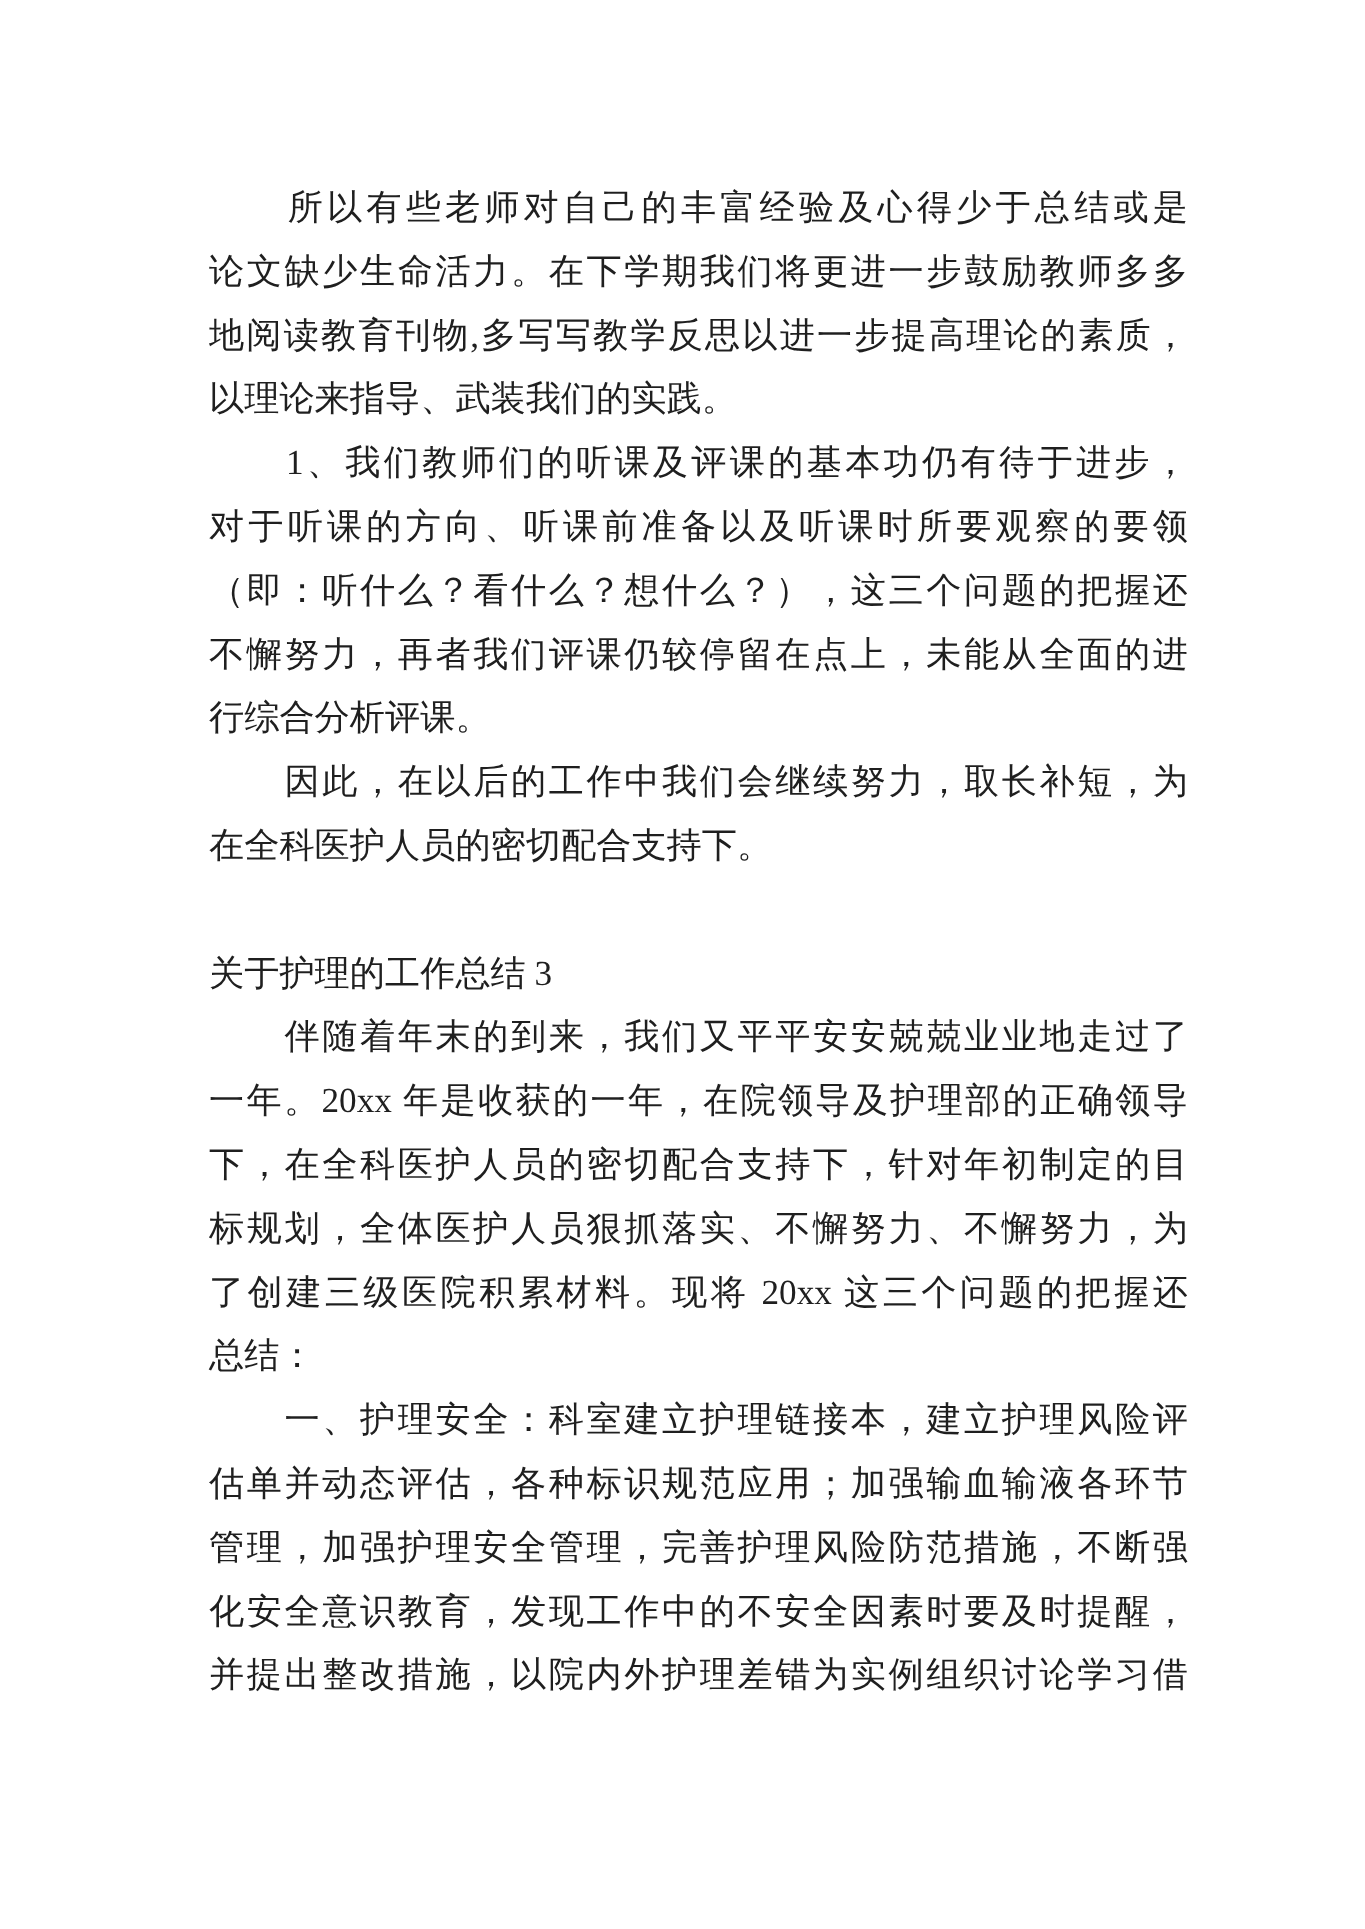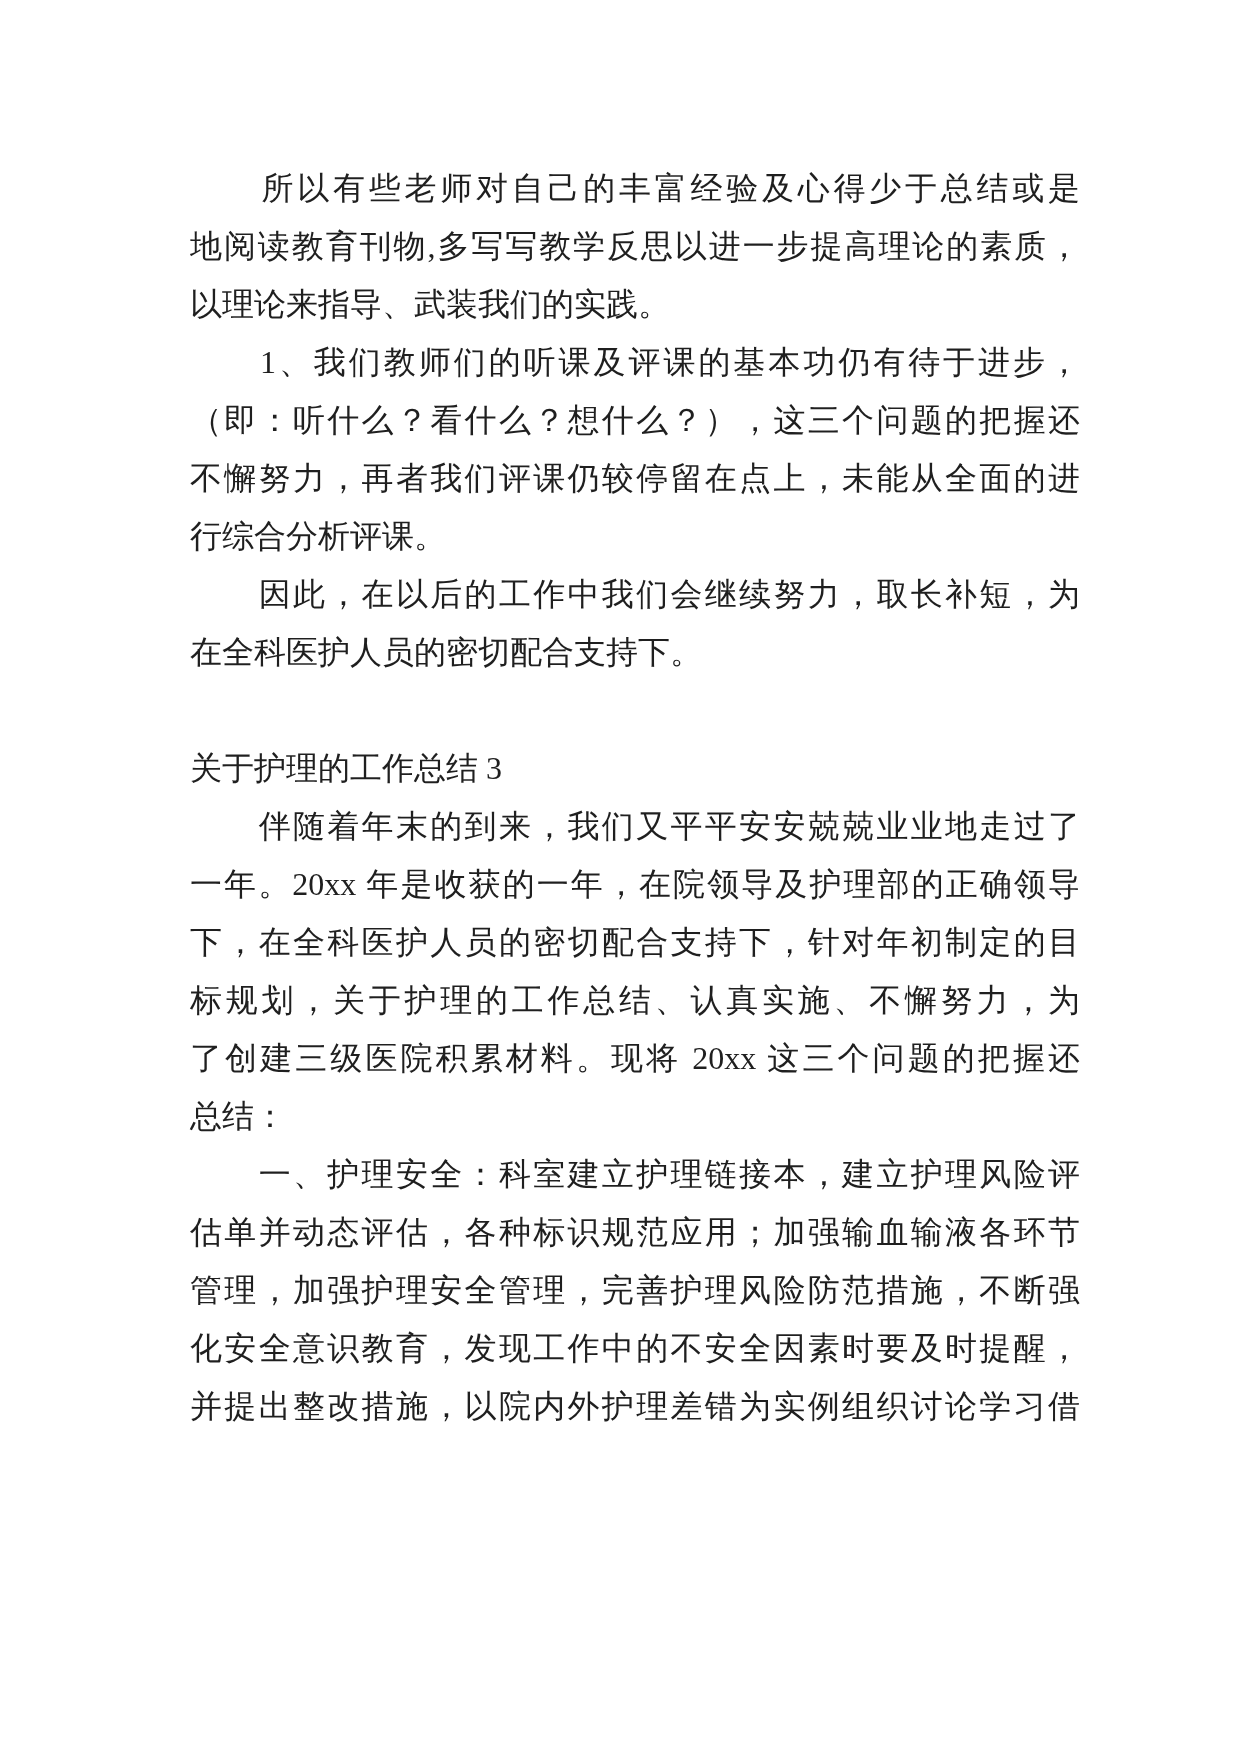--- a/index.html
+++ b/index.html
@@ -44,34 +44,36 @@
   .line.blank {
     height: 58px;
   }
 </style>
 </head>
 <body style="background: rgb(255, 255, 255);">
 
 <div class="page">
   <div class="text-block" style="color: rgb(31, 31, 31);">
       <div class="line justify">　　所以有些老师对自己的丰富经验及心得少于总结或是</div>
+      <div class="line justify">论文缺少生命活力。在下学期我们将更进一步鼓励教师多多</div>
       <div class="line justify">地阅读教育刊物,多写写教学反思以进一步提高理论的素质，</div>
       <div class="line">以理论来指导、武装我们的实践。</div>
       <div class="line justify">　　1、我们教师们的听课及评课的基本功仍有待于进步，</div>
+      <div class="line justify">对于听课的方向、听课前准备以及听课时所要观察的要领</div>
       <div class="line justify">（即：听什么？看什么？想什么？），这三个问题的把握还</div>
       <div class="line justify">不懈努力，再者我们评课仍较停留在点上，未能从全面的进</div>
       <div class="line">行综合分析评课。</div>
       <div class="line justify">　　因此，在以后的工作中我们会继续努力，取长补短，为</div>
       <div class="line">在全科医护人员的密切配合支持下。</div>
       <div class="line blank"></div>
       <div class="line">关于护理的工作总结 3</div>
       <div class="line justify">　　伴随着年末的到来，我们又平平安安兢兢业业地走过了</div>
       <div class="line justify">一年。20xx 年是收获的一年，在院领导及护理部的正确领导</div>
       <div class="line justify">下，在全科医护人员的密切配合支持下，针对年初制定的目</div>
-      <div class="line justify">标规划，关于护理的工作总结、认真实施、不懈努力，为</div>
+      <div class="line justify">标规划，全体医护人员狠抓落实、不懈努力、不懈努力，为</div>
       <div class="line justify">了创建三级医院积累材料。现将 20xx 这三个问题的把握还</div>
       <div class="line">总结：</div>
       <div class="line justify">　　一、护理安全：科室建立护理链接本，建立护理风险评</div>
       <div class="line justify">估单并动态评估，各种标识规范应用；加强输血输液各环节</div>
       <div class="line justify">管理，加强护理安全管理，完善护理风险防范措施，不断强</div>
       <div class="line justify">化安全意识教育，发现工作中的不安全因素时要及时提醒，</div>
       <div class="line justify">并提出整改措施，以院内外护理差错为实例组织讨论学习借</div>
     </div>
 </div>
 

